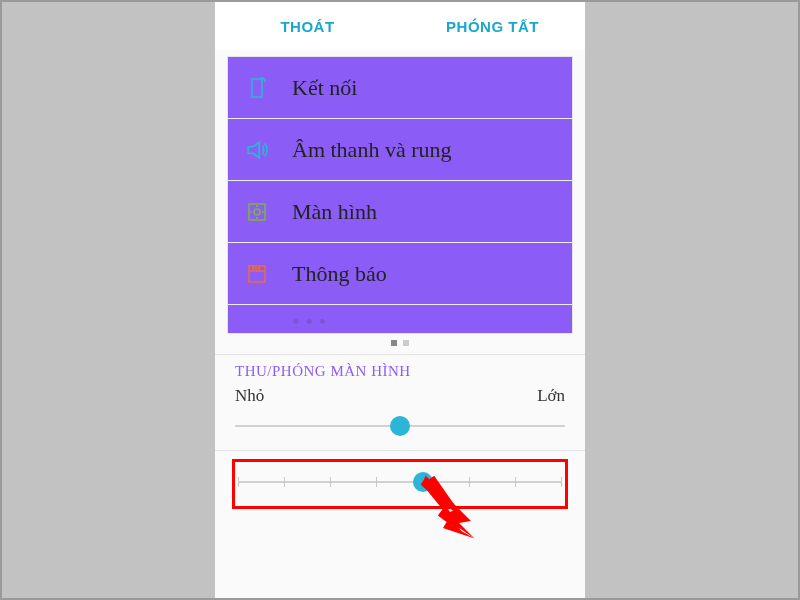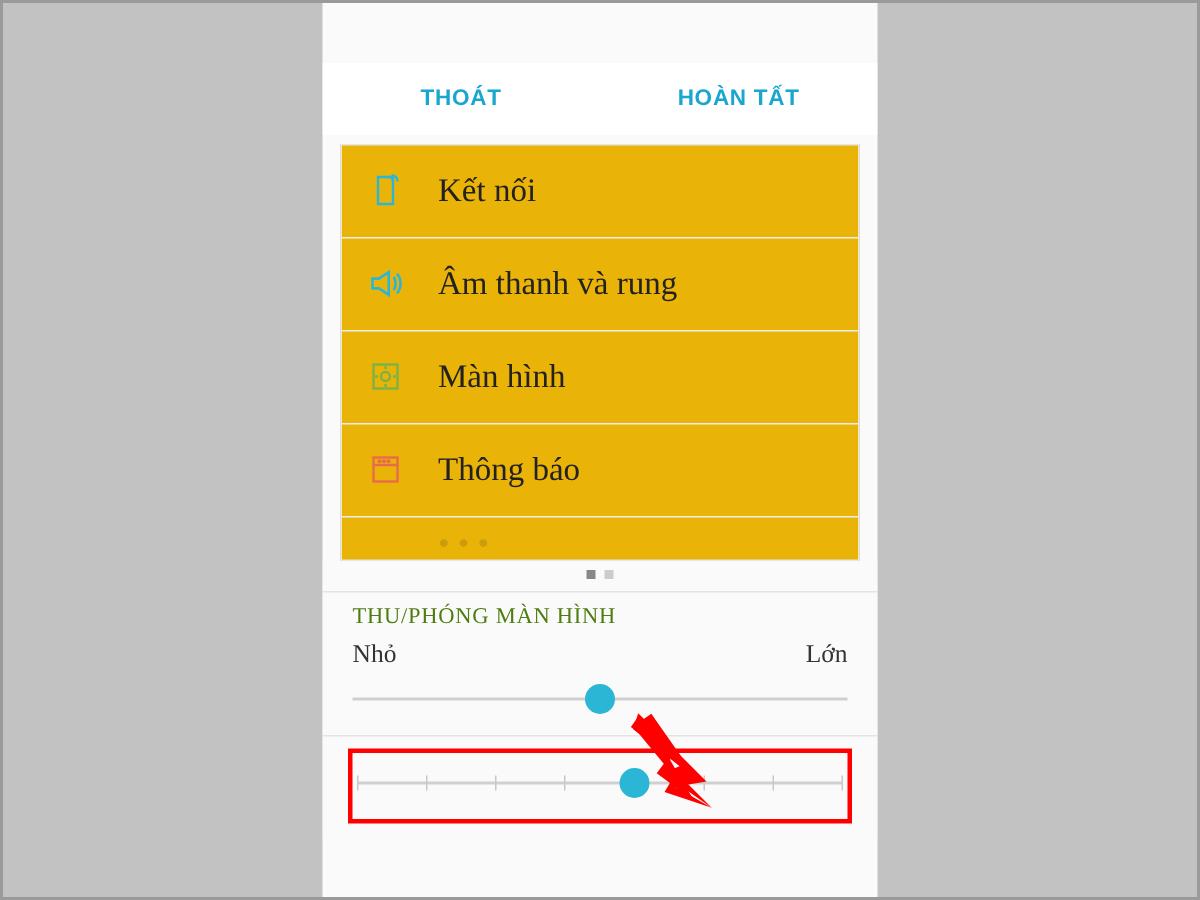--- a/index.html
+++ b/index.html
@@ -23,42 +23,41 @@
     position: relative;
   }
   .phone {
     width: 370px;
     height: 596px;
     background: #fafafa;
     display: flex;
     flex-direction: column;
     position: relative;
     overflow: hidden;
-    justify-content: center;
   }
   .header {
     display: flex;
     height: 48px;
     background: #fff;
   }
   .header-btn {
     flex: 1;
     display: flex;
     align-items: center;
     justify-content: center;
     color: #19a6cf;
     font-weight: 600;
     font-size: 15px;
     letter-spacing: 0.5px;
     font-family: Arial, sans-serif;
     cursor: pointer;
   }
   .card {
     margin: 6px 12px 0 12px;
-    background: #eab308;
+    background: #8b5cf6;
     border: 1px solid #e6e6e6;
     border-radius: 0;
   }
   .list-item {
     display: flex;
     align-items: center;
     height: 62px;
     padding: 0 14px;
     border-bottom: 1px solid #eee;
   }
@@ -89,21 +88,21 @@
     width: 6px; height: 6px;
     background: #ccc;
   }
   .dot.active { background: #888; }
   .section {
     padding: 8px 20px 0 20px;
     border-top: 1px solid #e3e3e3;
     background: #fafafa;
   }
   .section-title {
-    color: #4d7c0f;
+    color: #8b5cf6;
     font-size: 15px;
     font-family: 'Segoe Script','Comic Sans MS',cursive;
     letter-spacing: 0.5px;
     margin-bottom: 6px;
   }
   .slider-labels {
     display: flex;
     justify-content: space-between;
     color: #333;
     font-size: 17px;
@@ -156,21 +155,21 @@
   .arrow svg { width: 100%; height: 100%; }
 </style>
 </head>
 <body>
 
 <div class="frame">
   <div class="phone">
 
     <div class="header">
       <div class="header-btn">THOÁT</div>
-      <div class="header-btn">HOÀN TẤT</div>
+      <div class="header-btn">PHÓNG TẤT</div>
     </div>
 
     <div class="card">
 
       <div class="list-item">
         <span class="icon-slot">
           <svg viewBox="0 0 24 24" width="24" height="26" fill="none" stroke="#2bb6d6" stroke-width="1.6">
             <path d="M7 3h10v18H7z"></path>
             <path d="M14 3c2 0 3 1 3 3"></path>
             <path d="M16 2c3 0 4 2 4 4"></path>

